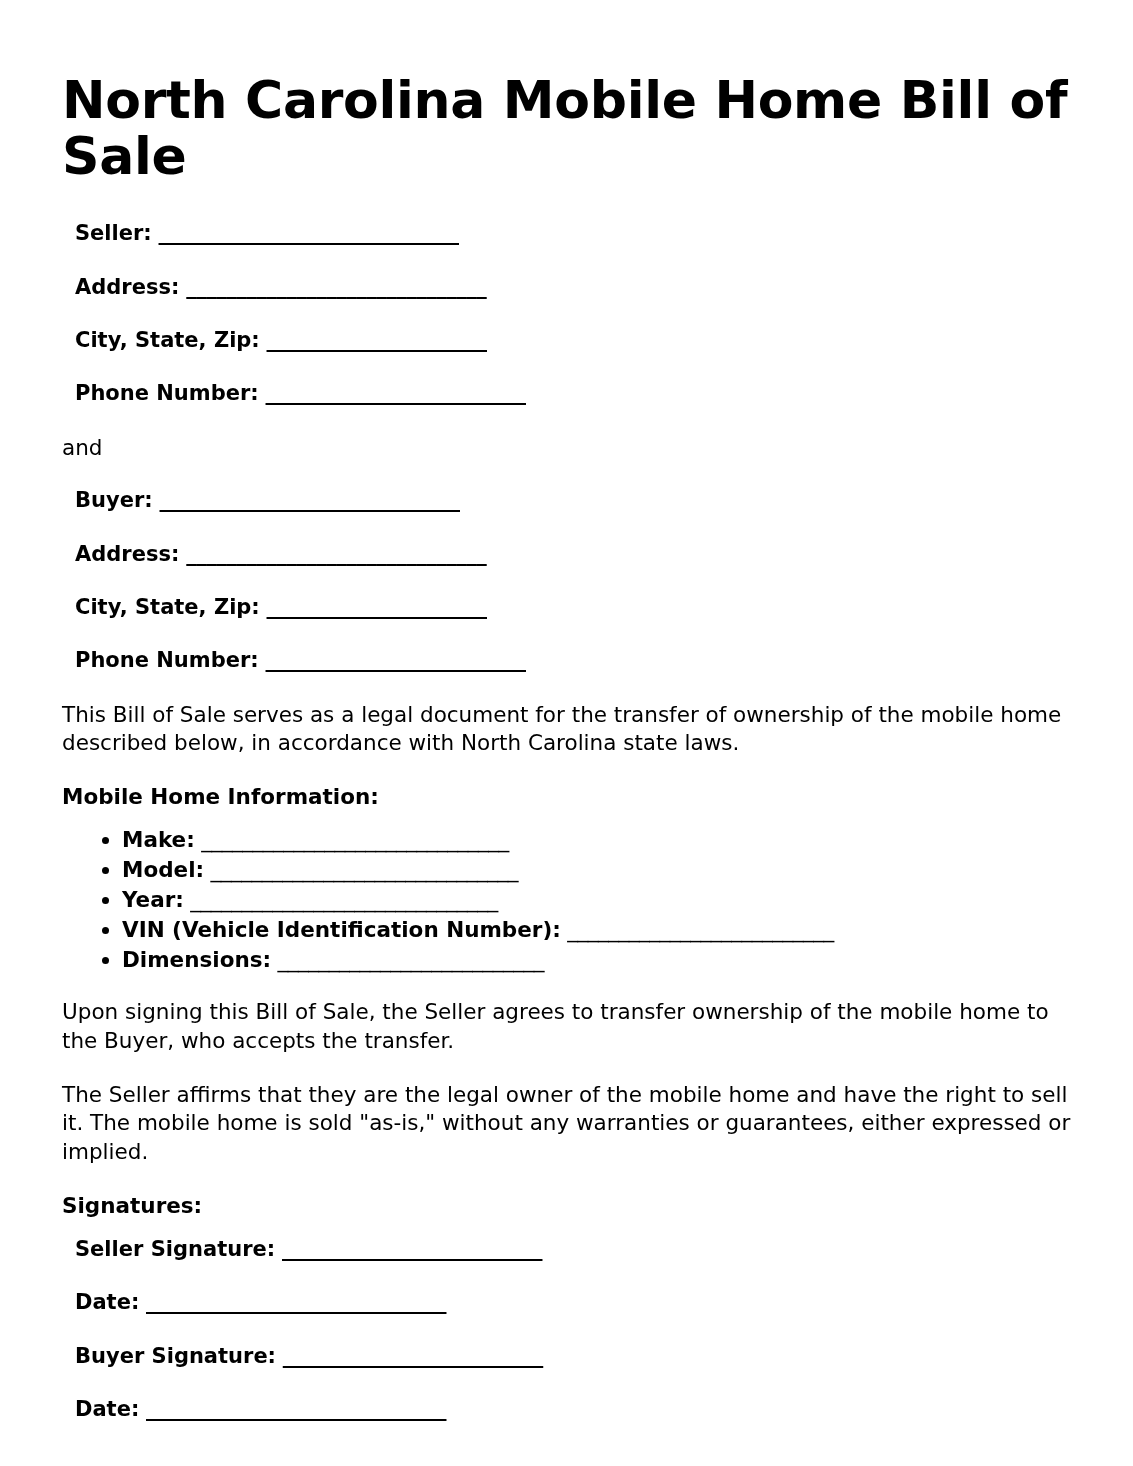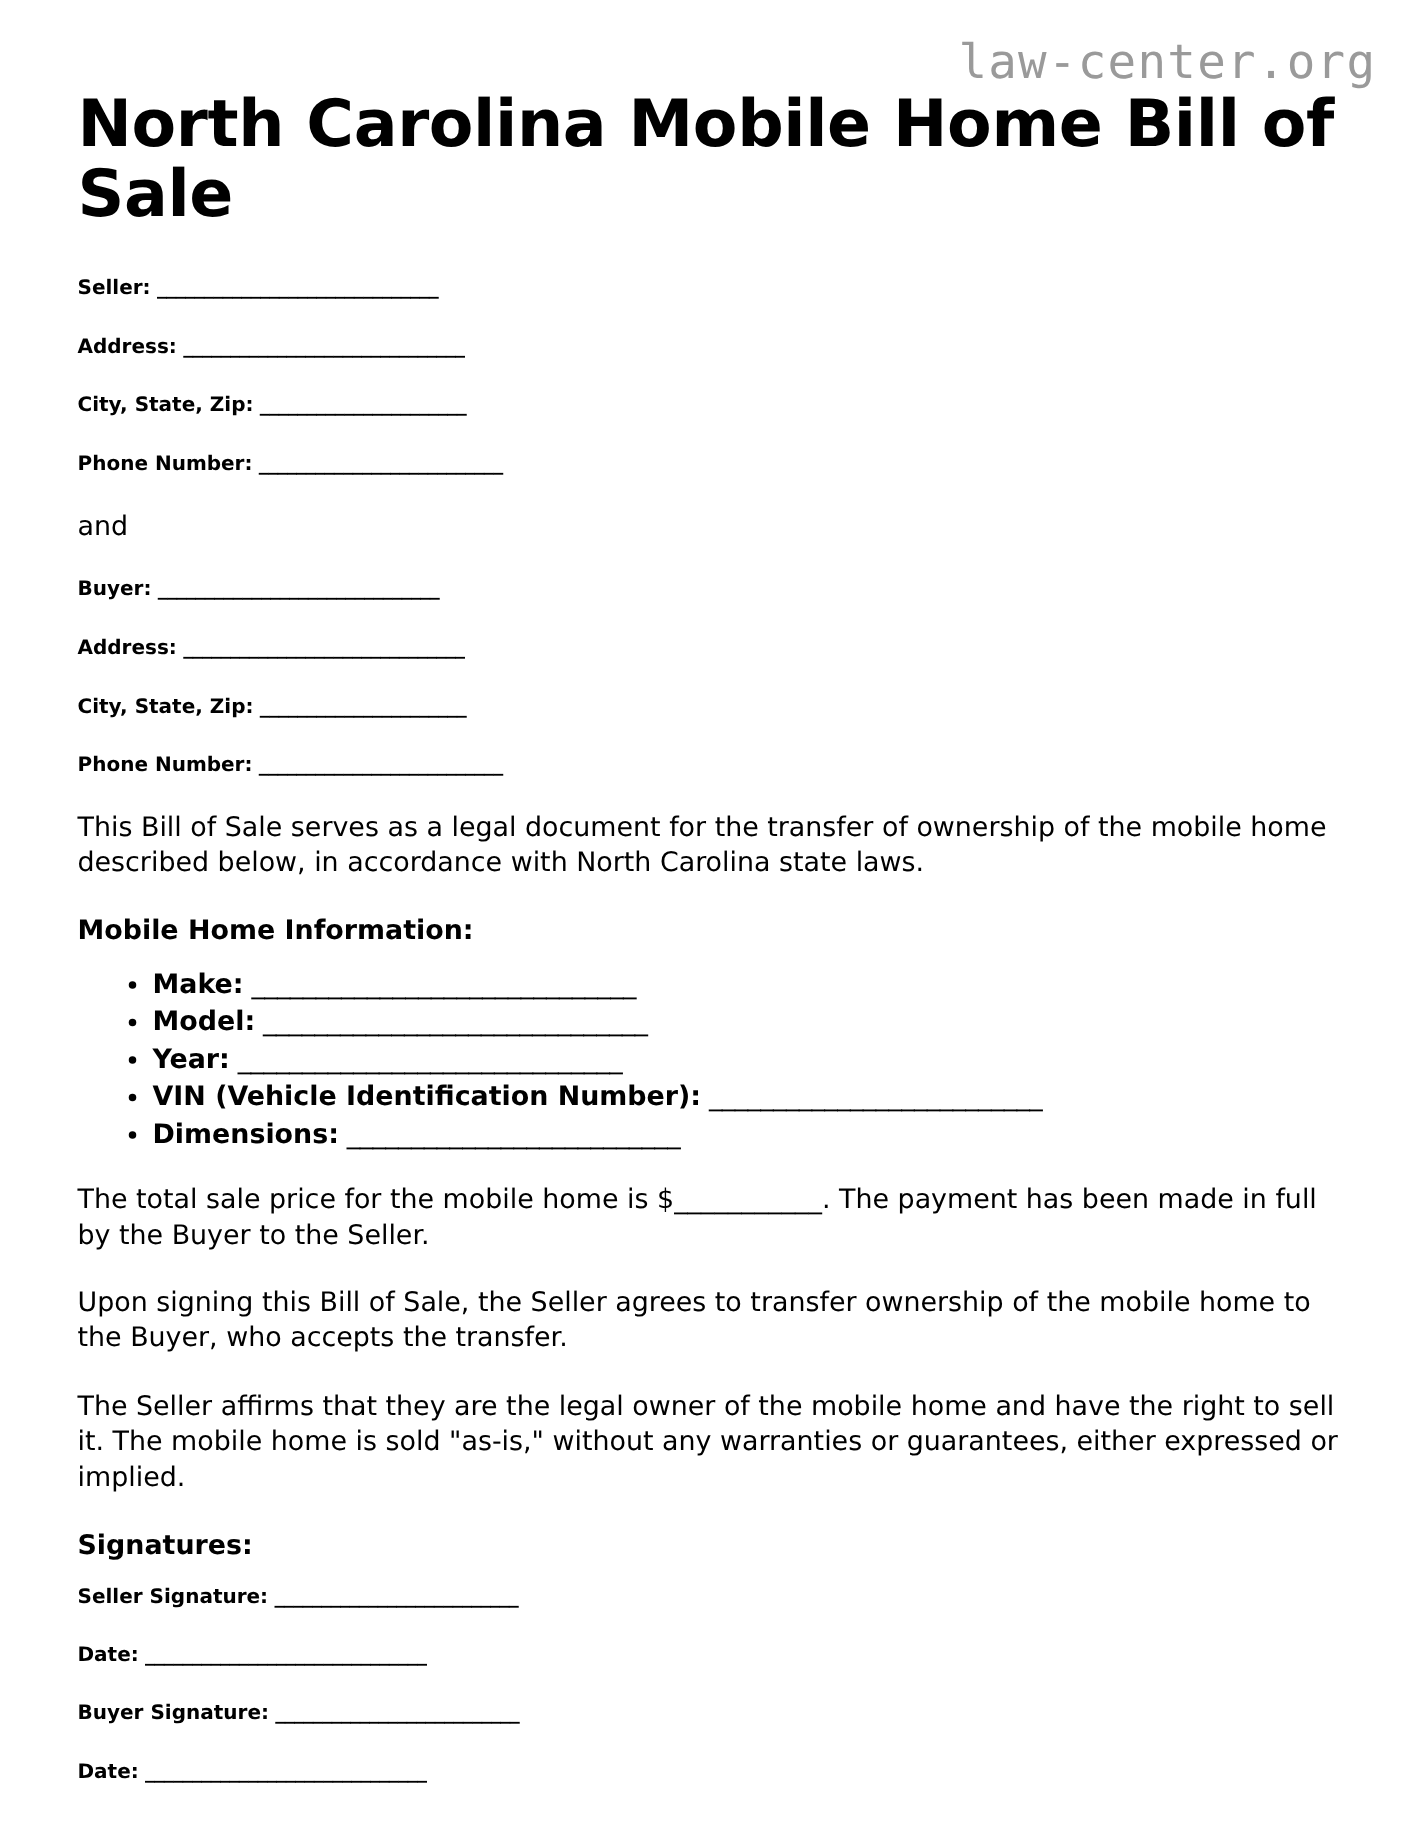--- a/index.html
+++ b/index.html
@@ -47,23 +47,23 @@
     line-height: 1.08;
     letter-spacing: -0.3px;
   }
   p.para {
     font-size: 21.5px;
     line-height: 1.32;
     margin: 0 0 26px 0;
     font-weight: normal;
   }
   p.field {
-    font-size: 16px;
+    font-size: 21px;
     line-height: 1.3;
-    margin: 0 0 26px 0;
+    margin: 0 0 26px 13px;
     font-weight: bold;
   }
   p.plain-small {
     font-size: 21.5px;
     line-height: 1.3;
     margin: 14px 0 26px 0;
     font-weight: normal;
   }
   p.section-head {
     font-size: 21.5px;
@@ -92,21 +92,20 @@
   }
   .sig-block p.field {
     margin-bottom: 26px;
   }
 </style>
 </head>
 <body>
 
 <div class="page">
 
-  <div class="watermark">law-center.org</div>
 
   <div class="content">
 
     <h1 class="doc-title">North Carolina Mobile Home Bill of Sale</h1>
 
 
     <p class="field"><span>Seller:</span><span class="blank"> ______________________________</span></p>
 
     <p class="field"><span>Address:</span><span class="blank"> ______________________________</span></p>
 
@@ -129,21 +128,20 @@
     <p class="section-head">Mobile Home Information:</p>
 
     <ul class="mh-list">
       <li><span>Make:</span><span class="blank"> ______________________________</span></li>
       <li><span>Model:</span><span class="blank"> ______________________________</span></li>
       <li><span>Year:</span><span class="blank"> ______________________________</span></li>
       <li><span>VIN (Vehicle Identification Number):</span><span class="blank"> __________________________</span></li>
       <li><span>Dimensions:</span><span class="blank"> __________________________</span></li>
     </ul>
 
-    <p class="para">The total sale price for the mobile home is $___________. The payment has been made in full by the Buyer to the Seller.</p>
 
     <p class="para">Upon signing this Bill of Sale, the Seller agrees to transfer ownership of the mobile home to the Buyer, who accepts the transfer.</p>
 
     <p class="para">The Seller affirms that they are the legal owner of the mobile home and have the right to sell it. The mobile home is sold "as-is," without any warranties or guarantees, either expressed or implied.</p>
 
     <div class="sig-block">
       <p class="section-head">Signatures:</p>
 
       <p class="field"><span>Seller Signature:</span><span class="blank"> __________________________</span></p>
 

